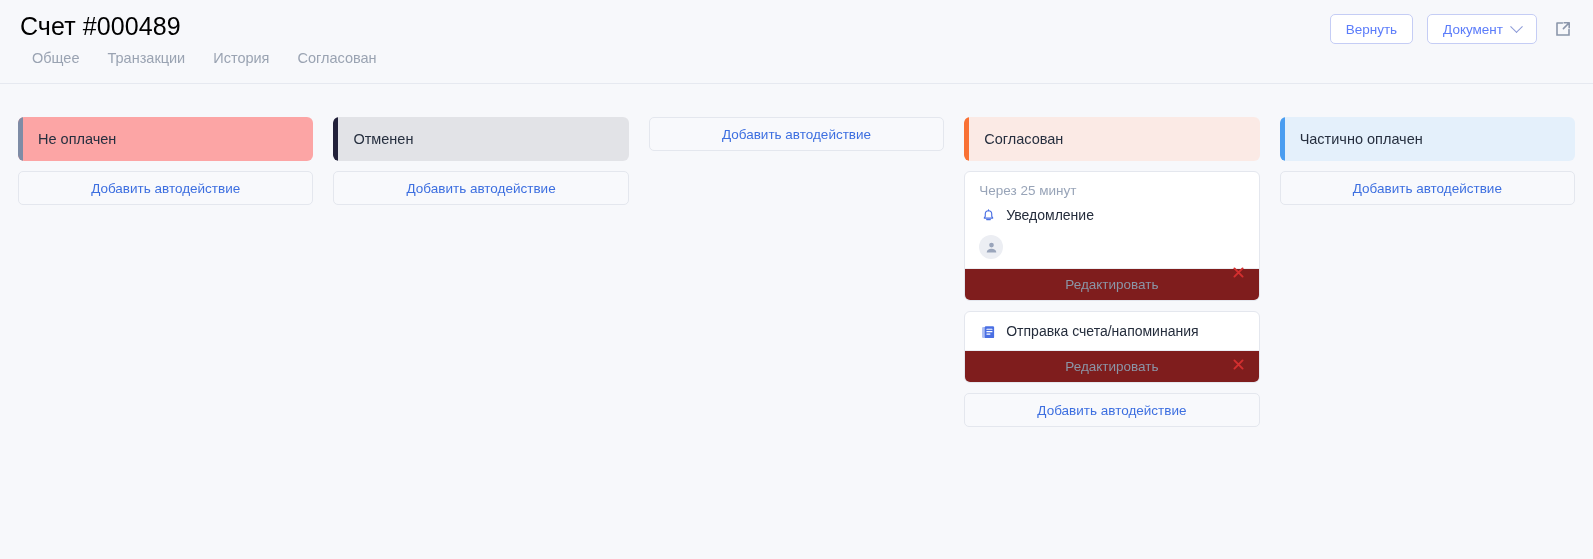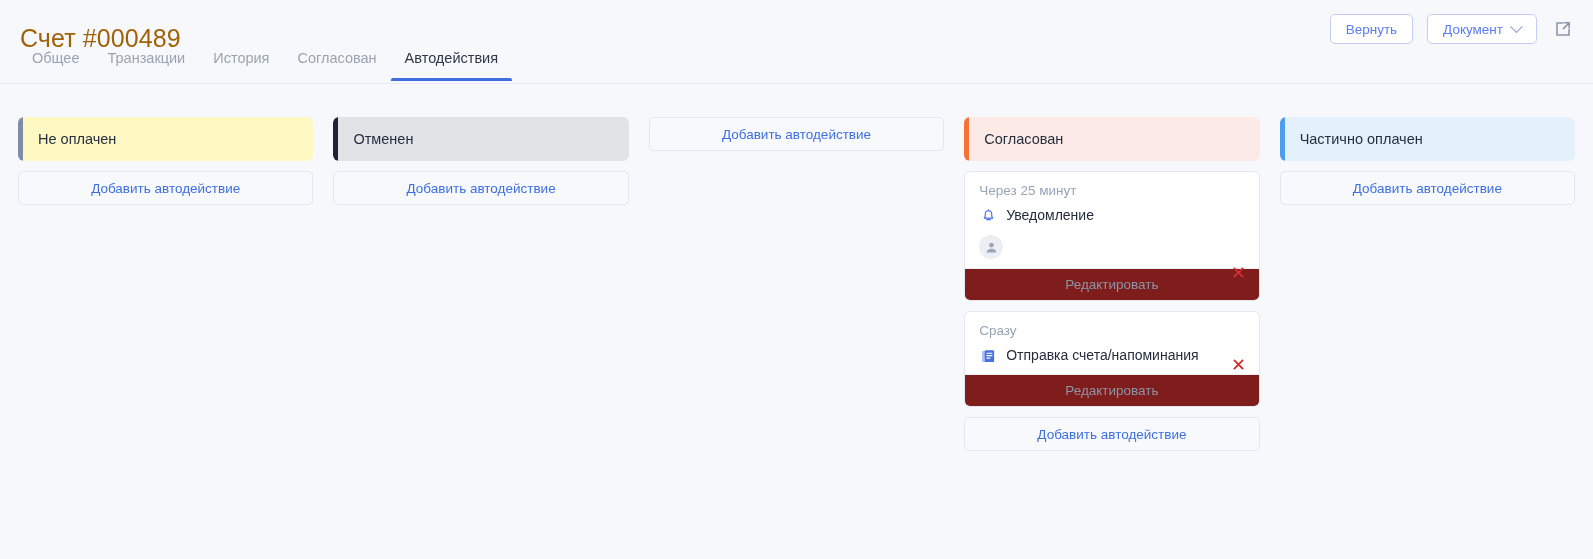--- a/index.html
+++ b/index.html
@@ -24,23 +24,22 @@
     background: #f7f8fb;
     border-bottom: 1px solid #e6e9f0;
   }
 
   .page-title {
     position: absolute;
     left: 20px;
     top: 12px;
     font-size: 25px;
     font-weight: 400;
-    color: #a16207;
+    color: #000000;
     letter-spacing: 0.1px;
-    margin-top: 12px;
   }
 
   .tabs {
     position: absolute;
     left: 18px;
     top: 48px;
     display: flex;
     align-items: flex-start;
     gap: 0;
   }
@@ -230,21 +229,20 @@
 <body>
 
 <div class="header">
   <div class="page-title">Счет #000489</div>
 
   <div class="tabs" id="tab-bar">
       <div class="tab"><span>Общее</span></div>
       <div class="tab"><span>Транзакции</span></div>
       <div class="tab"><span>История</span></div>
       <div class="tab"><span>Согласован</span></div>
-      <div class="tab active"><span>Автодействия</span></div>
     </div>
 
   <div class="header-actions">
     <button class="btn-outline">
       <span>Вернуть</span>
     </button>
     <button class="btn-outline">
       <span>Документ</span>
       <span class="chev"></span>
     </button>
@@ -252,21 +250,21 @@
       <svg width="20" height="20" viewBox="0 0 20 20" fill="none">
         <path d="M4 4h5.5M4 4v12h12v-5.5M4 4l0 0" stroke="#8b96ab" stroke-width="1.6" stroke-linecap="round"></path>
         <path d="M16.2 3.8h-5m5 0v5m0-5L10.4 9.6" stroke="#8b96ab" stroke-width="1.6" stroke-linecap="round" stroke-linejoin="round"></path>
       </svg>
     </span>
   </div>
 </div>
 
 <div class="board" id="board">
     <div class="column">
-      <div class="col-header" style="background: #fef9c3;">
+      <div class="col-header" style="background: #fca5a5;">
         <span class="accent" style="background: rgb(126, 140, 166);"></span>
         <span>Не оплачен</span>
       </div>
       <button class="add-btn">Добавить автодействие</button>
     </div>
     <div class="column">
       <div class="col-header" style="background: rgb(226, 227, 231);">
         <span class="accent" style="background: rgb(34, 33, 58);"></span>
         <span>Отменен</span>
       </div>
@@ -303,21 +301,20 @@
         </div>
         <span class="card-del" style="top: 92px;">
           <svg width="13" height="13" viewBox="0 0 14 14" fill="none">
             <path d="M2.6 2.6l8.8 8.8M11.4 2.6l-8.8 8.8" stroke="#d32f2f" stroke-width="2.1" stroke-linecap="round"></path>
           </svg>
         </span>
         <div class="card-foot">Редактировать</div>
       </div>
       <div class="card">
         <div class="card-body">
-          <div class="card-when">Сразу</div>
           <div class="card-action">
             <span class="icon">
               <svg width="17" height="17" viewBox="0 0 20 20" fill="none">
                 <rect x="2.4" y="3.4" width="10" height="13" rx="1.2" fill="#4a6fe3" opacity="0.45"></rect>
                 <rect x="5.6" y="2.6" width="11" height="14" rx="1.4" fill="#4a6fe3"></rect>
                 <path d="M8.1 6.1h6M8.1 9h6M8.1 11.9h3.6" stroke="#ffffff" stroke-width="1.3" stroke-linecap="round"></path>
               </svg>
             </span>
             <span>Отправка счета/напоминания</span>
           </div>

